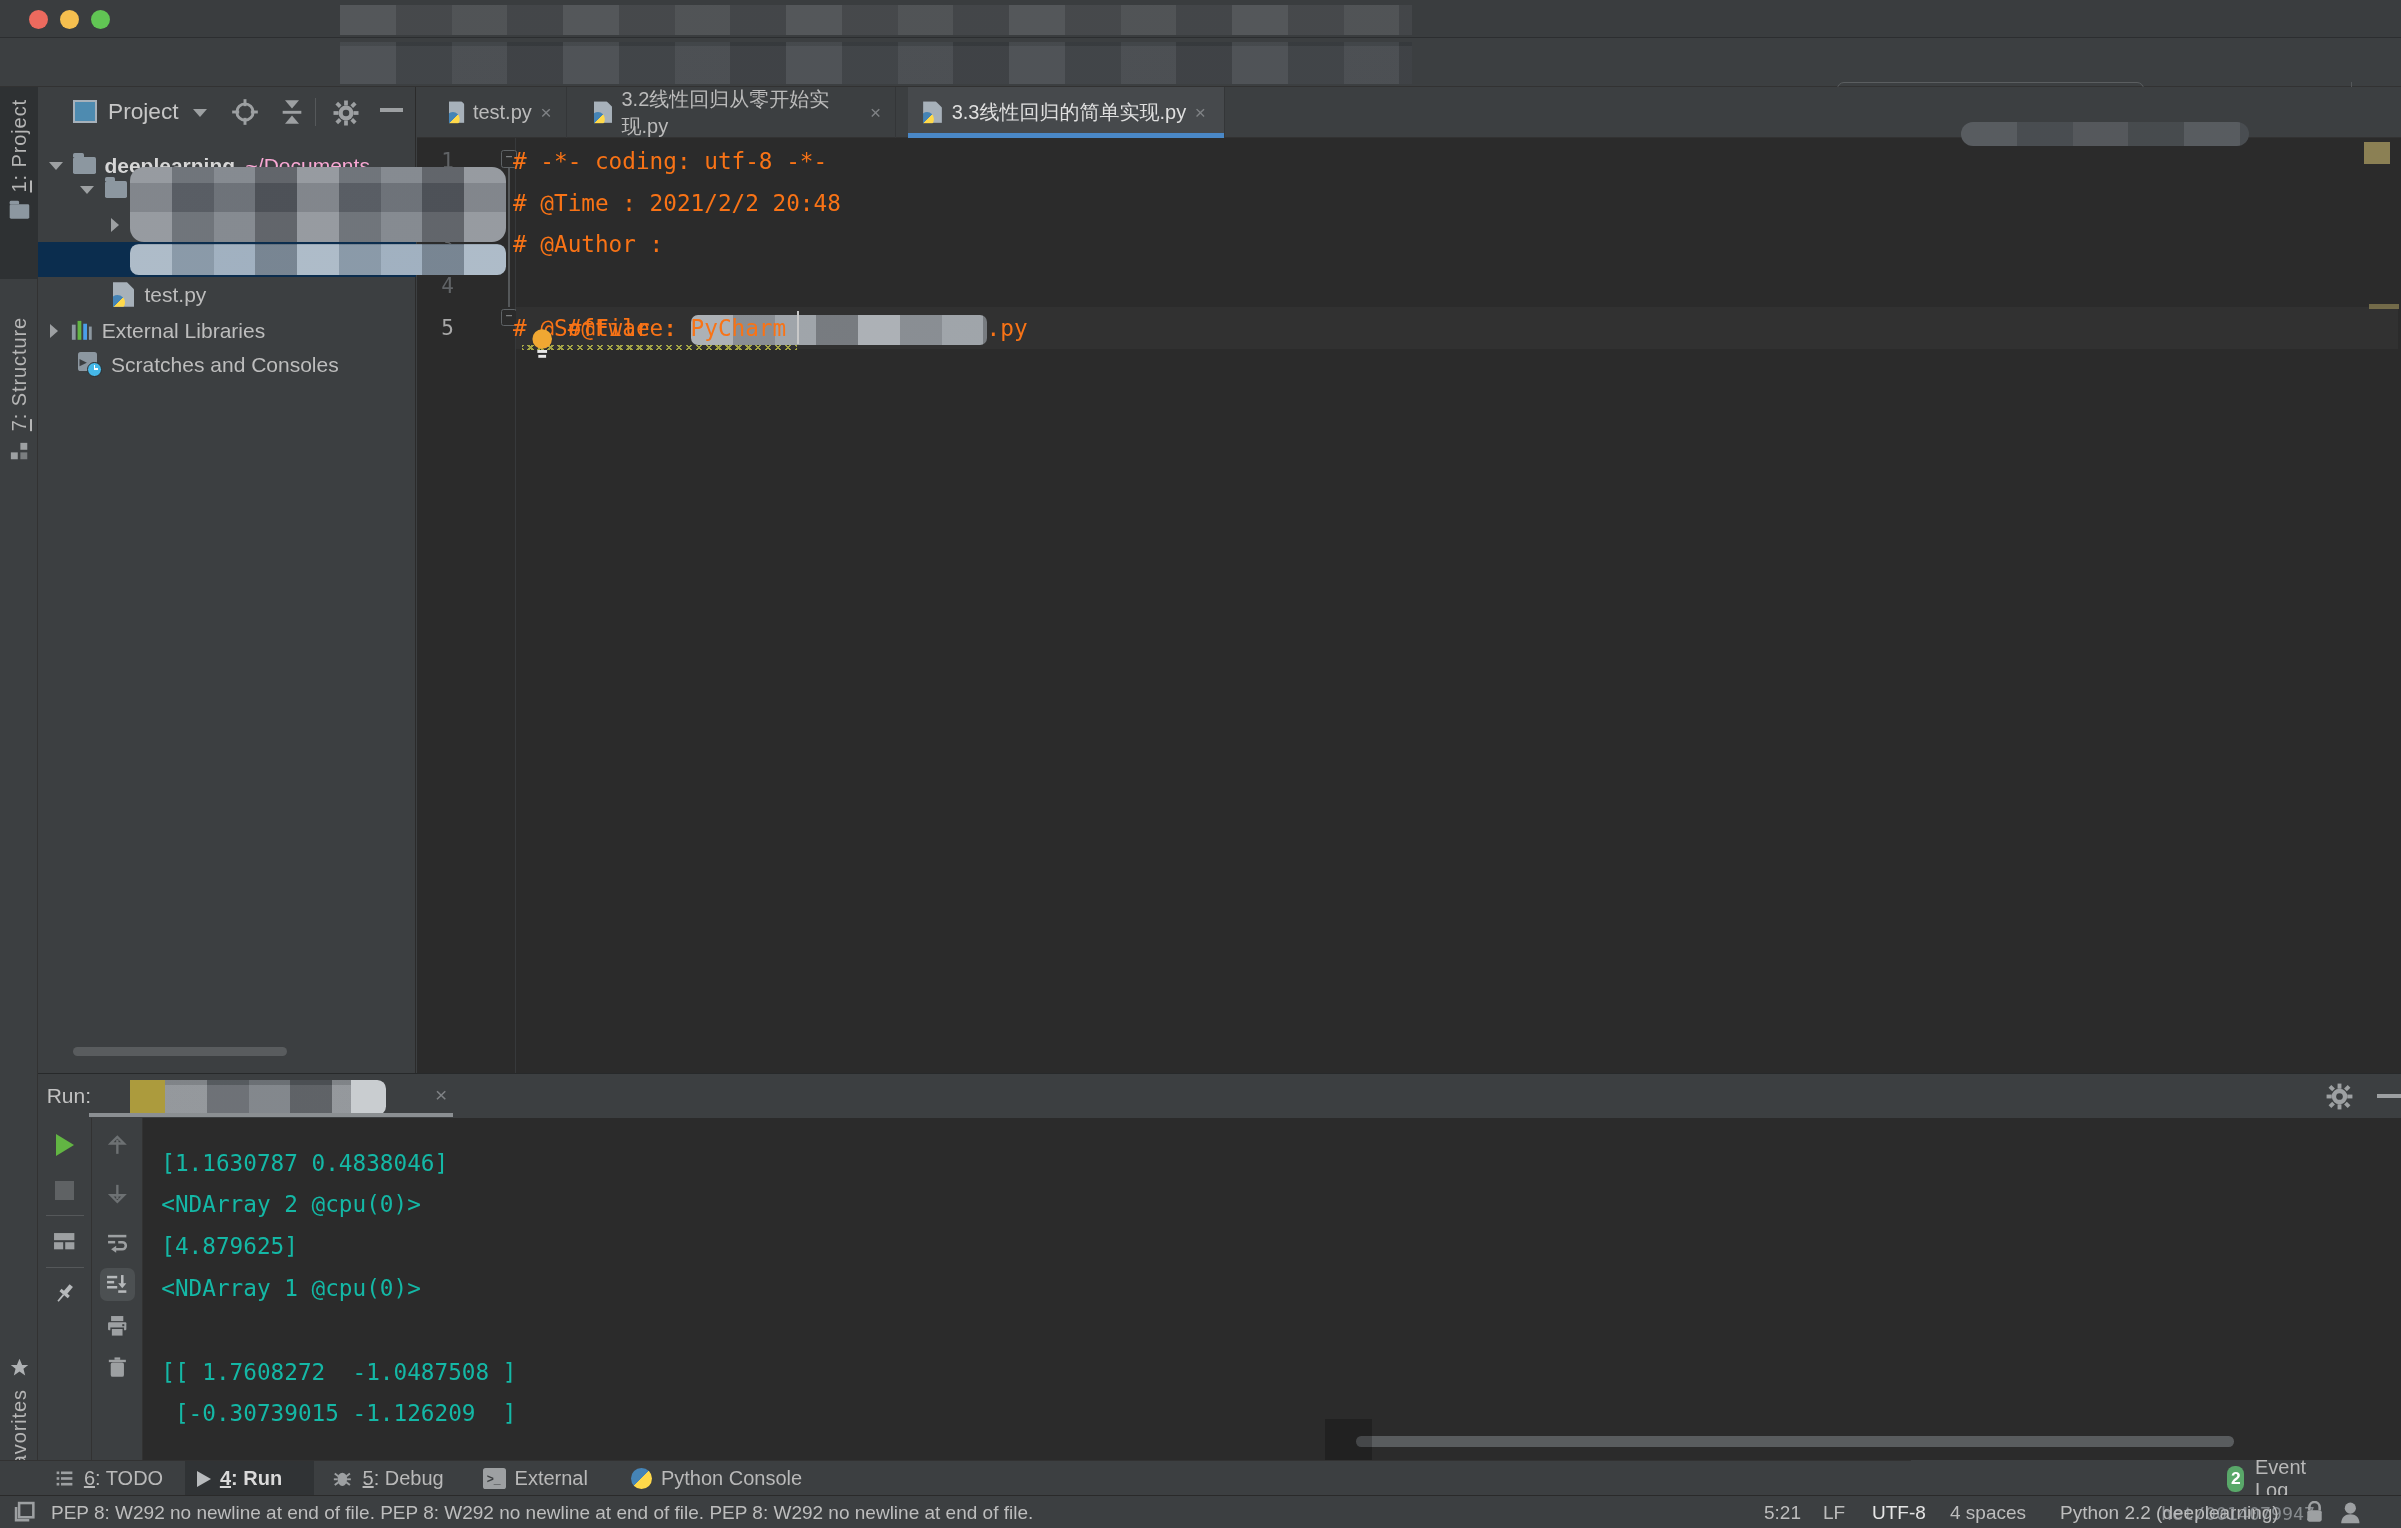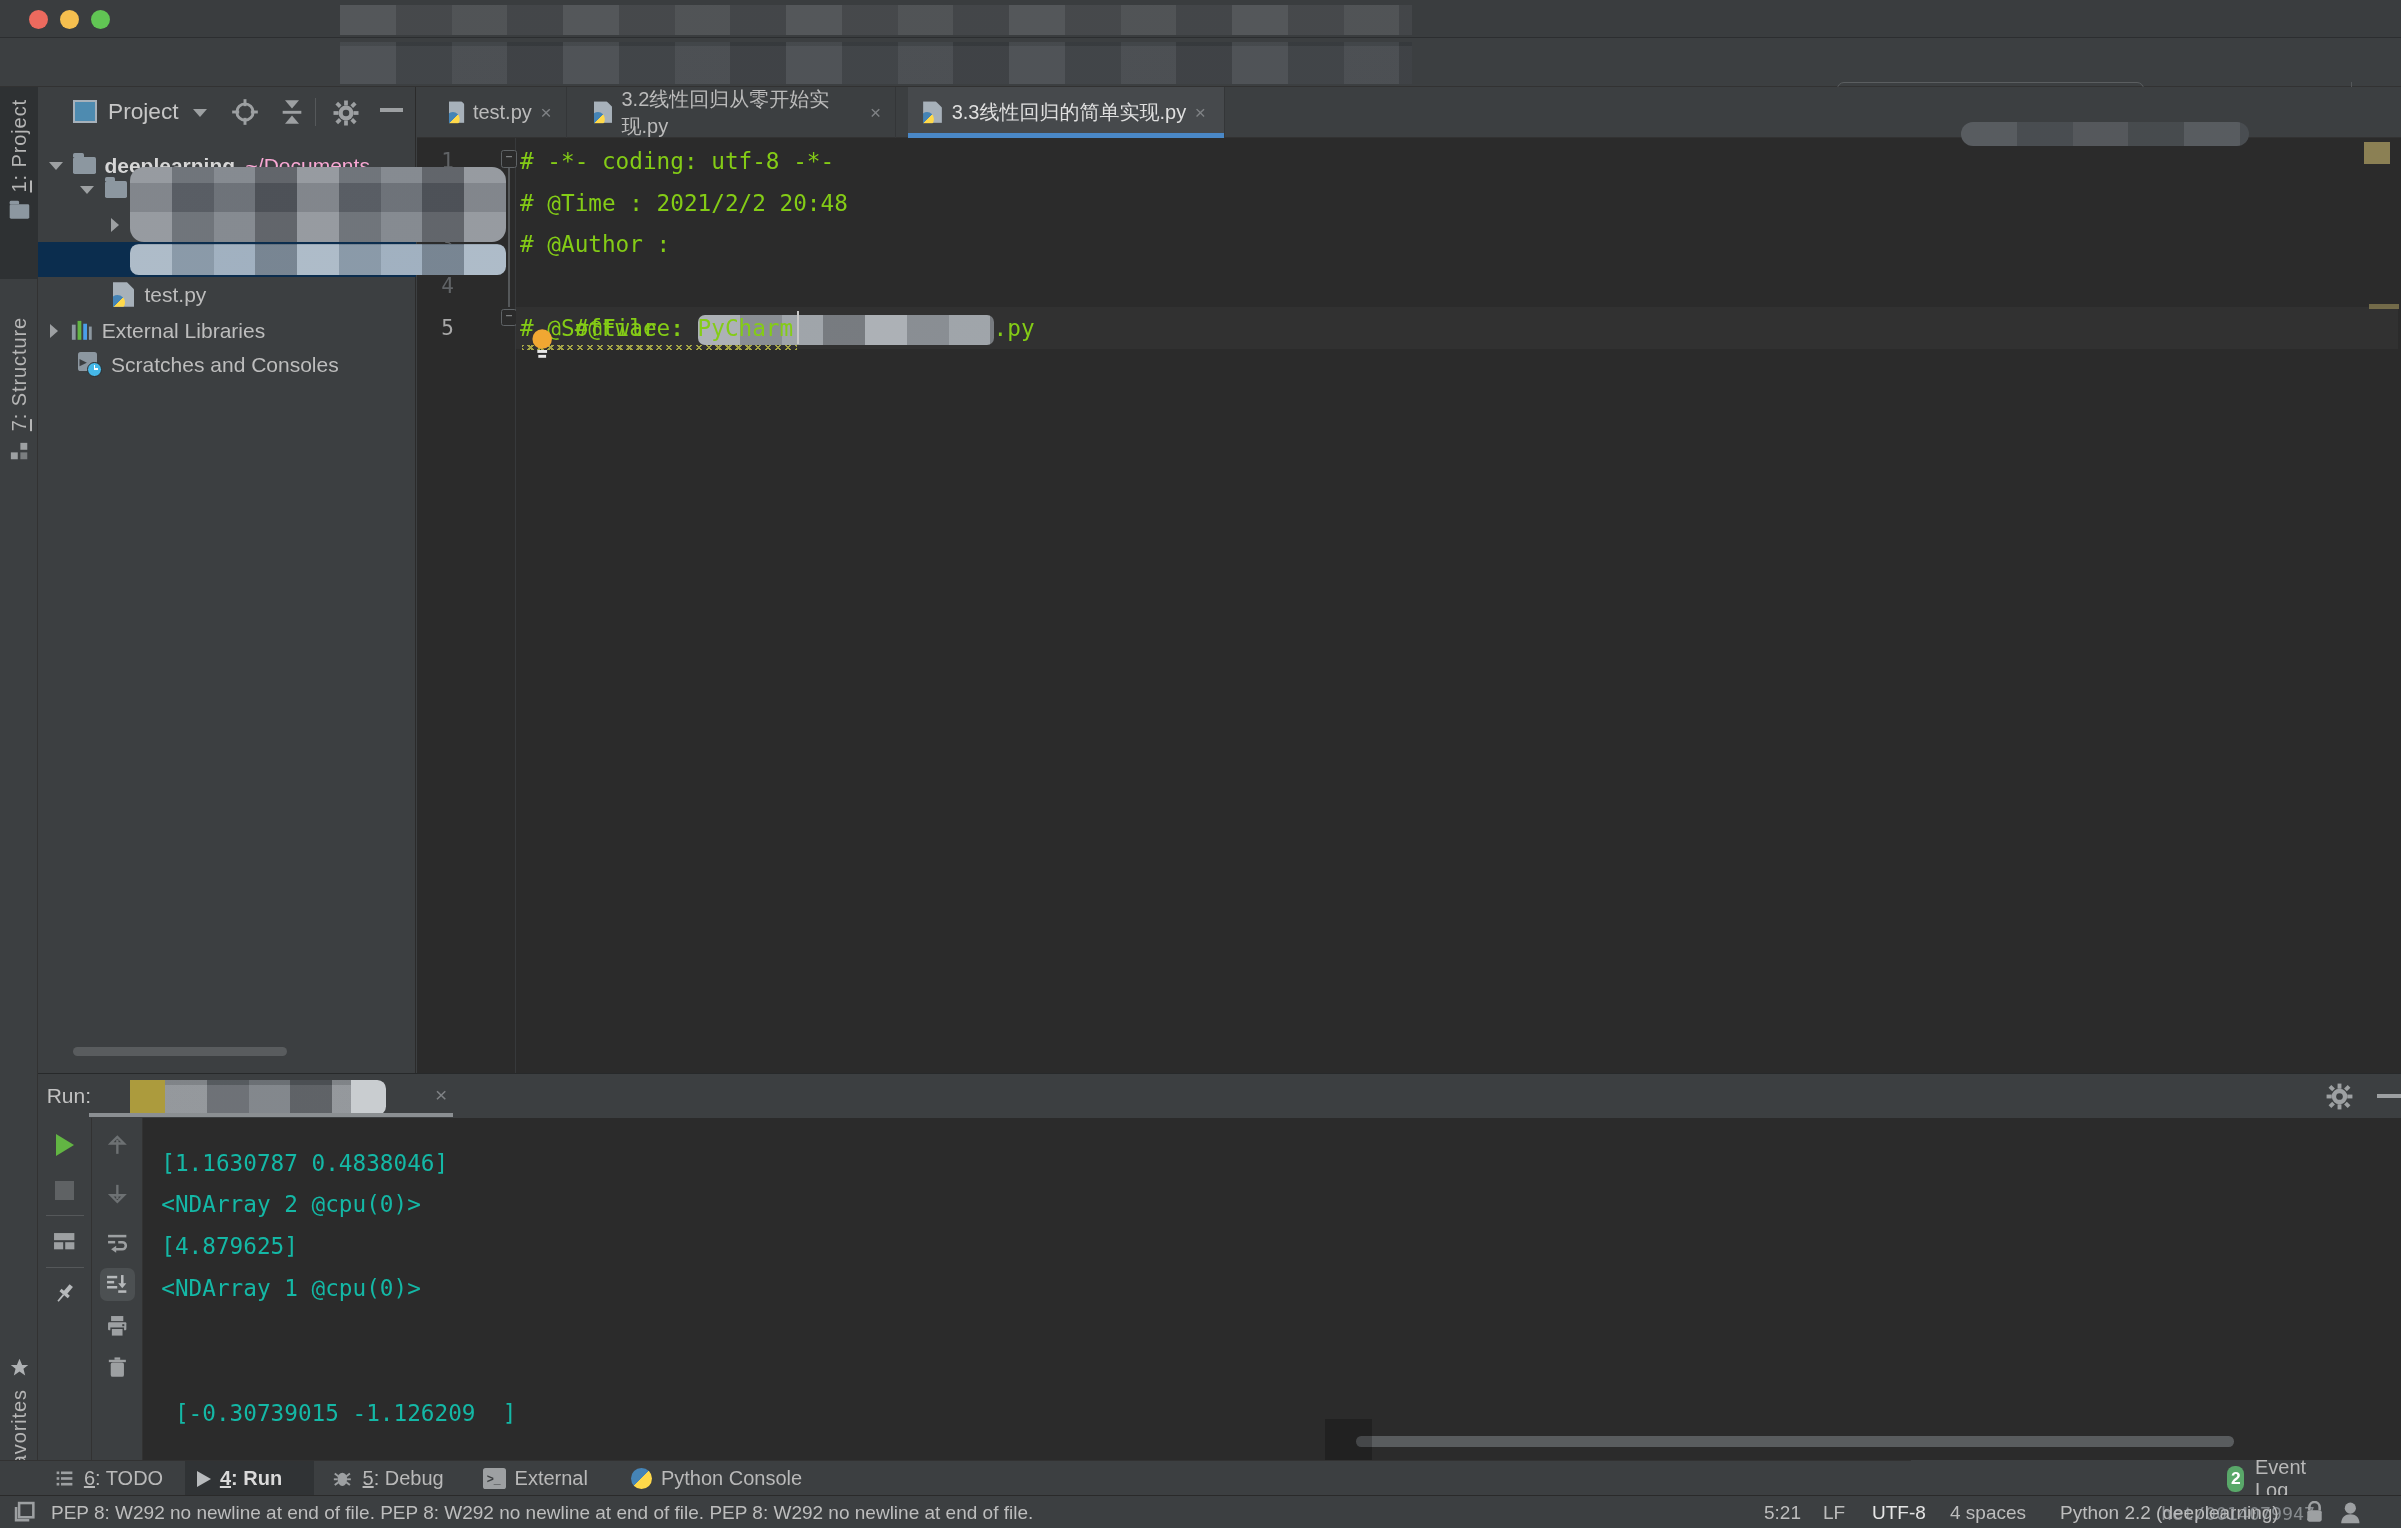--- a/index.html
+++ b/index.html
@@ -37,21 +37,21 @@
   .pyfile .pysnake{position:absolute;left:-3.5px;bottom:-3.5px;width:15.7px;height:15.7px}
   
   .tabbar{left:417px;top:87px;width:1985px;height:51px;background:#3c3f41;border-bottom:0.9px solid #323232}
   .tab{position:absolute;top:0;height:51px;display:flex;align-items:center;gap:8.7px;padding:0 14px;font-size:20px;color:#bbbbbb;border-right:0.9px solid #343638}
   .tab.active{background:#46494c;color:#dfdfdf}
   .tab .close{color:#7f8285;font-size:19px}
   .underline-accent{position:absolute;left:0;bottom:0;height:5.2px;width:100%}
   
   .editor{left:417px;top:138px;width:1985px;height:936px;background:#2b2b2b}
   .lnum{position:absolute;left:0;width:37px;text-align:right;font-family:"DejaVu Sans Mono",monospace;font-size:21px;color:#606366;height:42px;line-height:42px}
-  .codeline{position:absolute;left:103px;height:42px;line-height:42px;font-size:22.7px;color:#84cc16}
+  .codeline{position:absolute;left:96px;height:42px;line-height:42px;font-size:22.7px;color:#f97316}
   .foldbox{position:absolute;left:84px;width:15.7px;height:17.4px;border:1.7px solid #5f6366;border-radius:2.6px;background:#2b2b2b;color:#9da0a2;font-size:12.2px;line-height:13px;text-align:center}
   .zigzag{position:absolute;height:5.2px;background-image:repeating-linear-gradient(135deg,#a5a545 0 1.7px,transparent 1.7px 7px),repeating-linear-gradient(45deg,#a5a545 0 1.7px,transparent 1.7px 7px)}
   
   .chead{left:38px;top:1074px;width:2363px;height:44px;background:#3c3f41}
   .ctools{top:1118px;height:342px;background:#3c3f41;border-right:0.9px solid #323232;display:flex;flex-direction:column;align-items:center}
   .cout{left:143px;top:1118px;width:2259px;height:342px;background:#2b2b2b}
   .cline{position:absolute;left:18.3px;height:42px;line-height:42px;font-size:22.7px;color:#14b8a6}
   .icnbtn{width:35px;height:33px;display:flex;align-items:center;justify-content:center;border-radius:7px}
   .sep-h{width:38px;height:0.9px;background:#55585a;margin:8.7px 0}
   
@@ -397,20 +397,21 @@
     </svg>
   </div>
 </div>
 
 <div class="abs cout">
   <div class="cline mono" style="top:23.5px">[1.1630787 0.4838046]</div>
   <div class="cline mono" style="top:65px">&lt;NDArray 2 @cpu(0)&gt;</div>
   <div class="cline mono" style="top:107px">[4.879625]</div>
   <div class="cline mono" style="top:149px">&lt;NDArray 1 @cpu(0)&gt;</div>
   <div class="cline mono" style="top:191px"></div>
+  <div class="cline mono" style="top:233px">[[ 1.7608272  -1.0487508 ]</div>
   <div class="cline mono" style="top:274px"> [-0.30739015 -1.126209  ]</div>
   <div class="abs scrollthumb" style="left:1213px;top:318px;width:878px;height:10.5px"></div>
   <div class="abs" style="left:1182px;top:301px;width:47px;height:42px;background:rgba(0,0,0,.22)"></div>
 </div>
 
 <div class="abs bbar">
   <div class="btool" style="left:42px">
     <svg width="21" height="21" viewBox="0 0 24 24">
       <g fill="#9da0a2">
           <rect x="3" y="4" width="3" height="3"></rect>

